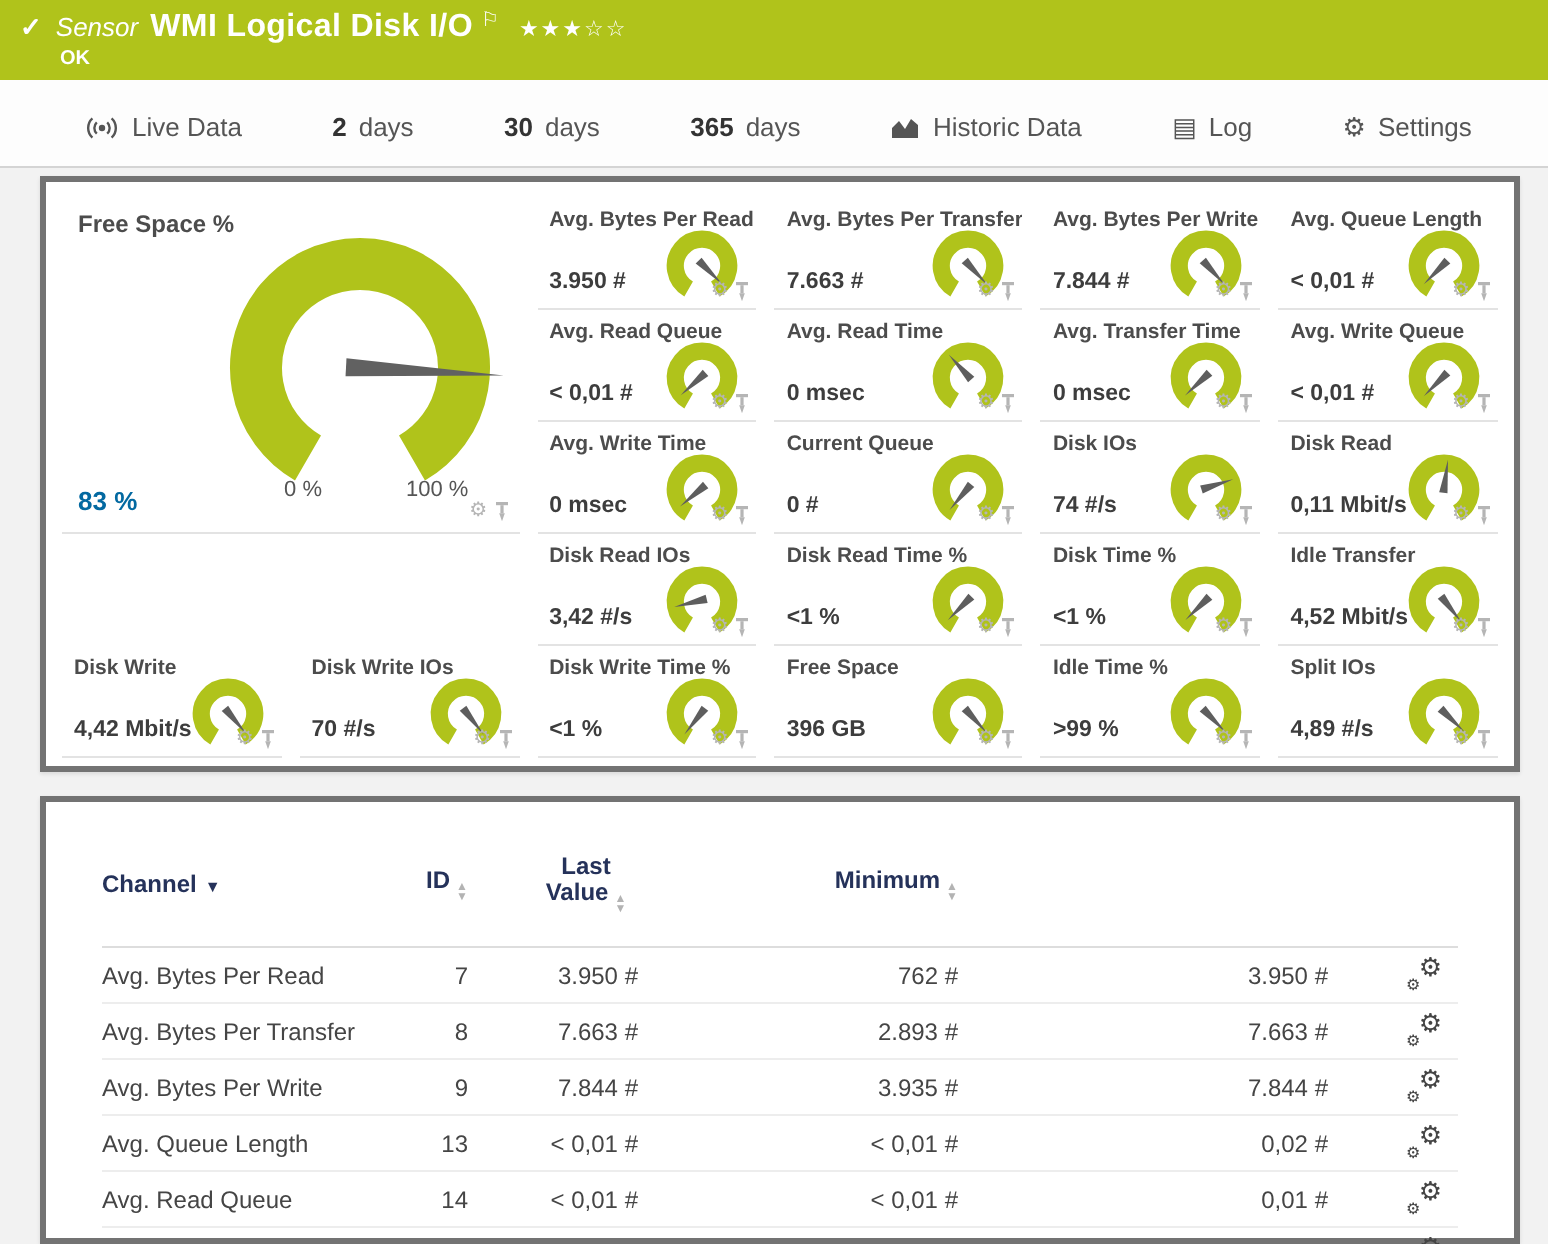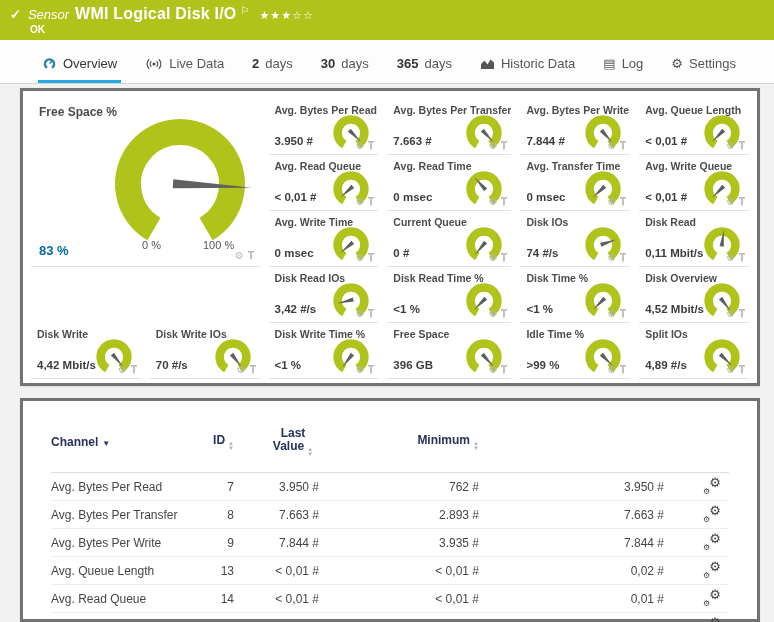--- a/index.html
+++ b/index.html
@@ -83,29 +83,20 @@
       <span class="sb-check">✓</span>
       <span class="sb-kind">Sensor</span>
       <span class="sb-title">WMI Logical Disk I/O</span>
       <span class="sb-flag">⚐</span>
       <span class="sb-stars">★★★☆☆</span>
     </div>
     <div class="sb-status">OK</div>
   </div>
 
   <div class="tabbar">
-    <div class="tab active">
-      <span class="ticon">
-        <svg width="15" height="13" viewBox="0 0 15 13">
-            <path d="M5 10.8 A4.6 4.6 0 1 1 10 10.8" fill="none" stroke="#2a7fb0" stroke-width="2.4"></path>
-            <line x1="7.5" y1="6.5" x2="10.4" y2="3.4" stroke="#2a7fb0" stroke-width="1.4"></line>
-          </svg>
-      </span>
-      <span>Overview</span>
-    </div>
     <div class="tab">
       <span class="ticon">
         <svg width="18" height="12" viewBox="0 0 18 12">
             <circle cx="9" cy="6" r="1.6" fill="#555"></circle>
             <path d="M11.6 3.2 A3.8 3.8 0 0 1 11.6 8.8" fill="none" stroke="#555" stroke-width="1.2"></path>
             <path d="M13.8 1.2 A6.5 6.5 0 0 1 13.8 10.8" fill="none" stroke="#555" stroke-width="1.2"></path>
             <path d="M6.4 3.2 A3.8 3.8 0 0 0 6.4 8.8" fill="none" stroke="#555" stroke-width="1.2"></path>
             <path d="M4.2 1.2 A6.5 6.5 0 0 0 4.2 10.8" fill="none" stroke="#555" stroke-width="1.2"></path>
           </svg>
       </span>
@@ -396,21 +387,21 @@
           <div class="gicons">
             <span class="micon">⚙</span>
             <svg class="pin" viewBox="0 0 8 10" width="8" height="10">
               <rect x="1" y="0" width="6" height="1.6" fill="#b5b5b5"></rect>
               <rect x="3.2" y="1.6" width="1.6" height="4" fill="#b5b5b5"></rect>
               <polygon points="4,9.6 2.6,5.6 5.4,5.6" fill="#b5b5b5"></polygon>
             </svg>
           </div>
         </div>
         <div class="gcell" style="grid-area: 4 / 6;">
-          <div class="glabel">Disk Overview</div>
+          <div class="glabel">Idle Transfer</div>
           <svg class="garc" viewBox="0 0 44 42">
             <path d="M15 34.1 A14 14 0 1 1 29 34.1" fill="none" stroke="var(--green)" stroke-width="9"></path>
             <polygon points="0,-15 2.2,2.5 -2.2,2.5" fill="#5e5e5e" transform="translate(22 21) rotate(142)"></polygon>
           </svg>
           <div class="gvalue">4,52 Mbit/s</div>
           <div class="gicons">
             <span class="micon">⚙</span>
             <svg class="pin" viewBox="0 0 8 10" width="8" height="10">
               <rect x="1" y="0" width="6" height="1.6" fill="#b5b5b5"></rect>
               <rect x="3.2" y="1.6" width="1.6" height="4" fill="#b5b5b5"></rect>

